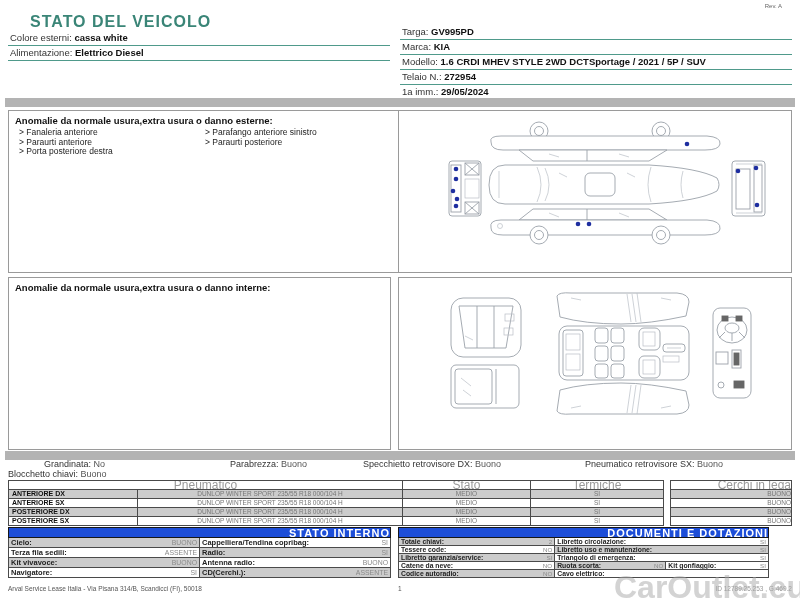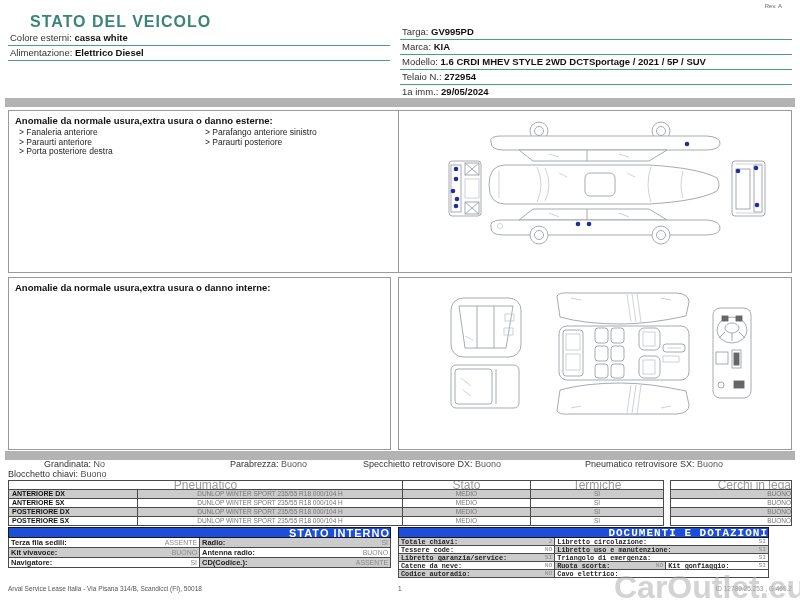--- a/index.html
+++ b/index.html
@@ -51,21 +51,21 @@
   .c-stato{ width:128px; border-left:none; }
   .c-term { width:133px; border-left:none; }
   .c-gap  { width:6px; border:none !important; background:#fff !important; }
   .c-cerchi{ width:122px;text-align:right; }
   .c-pneu { width:395px; }
   .bg-g { background:#cccccc; }
 
   
   .btable { position:absolute; top:527px; }
   .bt-left { left:8px; width:383px; }
-  .bt-right{ left:398px; width:371px;font-family:Liberation Mono, monospace; }
+  .bt-right{ left:398px; width:371px; }
   .bt-header { height:11px; background:#1d4ed8; color:#fff; font-weight:bold; font-size:11px;
                text-align:right; line-height:11px; letter-spacing:1px; border:1px solid #161616; }
   .bt-row { display:flex; }
   .bt-left .bt-row { height:10px; }
   .bt-right .bt-row { height:8px; }
   .bt-cell { border:1px solid #4a4a4a; border-top:none; display:flex; justify-content:space-between;
              align-items:center; padding:0 2px; overflow:hidden; white-space:nowrap; }
   .bt-cell + .bt-cell { border-left:none; }
   .bt-left .bt-cell { font-size:7.5px; }
   .bt-right .bt-cell { font-size:6.8px; }
@@ -361,20 +361,30 @@
       <div class="tt-cell c-stato">MEDIO</div>
       <div class="tt-cell c-term">SI</div>
       <div class="tt-cell c-gap"></div>
       <div class="tt-cell c-cerchi">BUONO</div>
     </div>
   </div>
 
   <div class="btable bt-left">
     <div class="bt-header">STATO INTERNO</div>
     <div class="bt-row">
+      <div class="bt-cell w-192 bg-g">
+        <span class="bt-lab">Cielo:</span>
+        <span class="bt-val">BUONO</span>
+      </div>
+      <div class="bt-cell w-191">
+        <span class="bt-lab">Cappelliera/Tendina copribag:</span>
+        <span class="bt-val">SI</span>
+      </div>
+    </div>
+    <div class="bt-row">
       <div class="bt-cell w-192">
         <span class="bt-lab">Terza fila sedili:</span>
         <span class="bt-val">ASSENTE</span>
       </div>
       <div class="bt-cell w-191 bg-g">
         <span class="bt-lab">Radio:</span>
         <span class="bt-val">SI</span>
       </div>
     </div>
     <div class="bt-row">
@@ -386,21 +396,21 @@
         <span class="bt-lab">Antenna radio:</span>
         <span class="bt-val">BUONO</span>
       </div>
     </div>
     <div class="bt-row">
       <div class="bt-cell w-192">
         <span class="bt-lab">Navigatore:</span>
         <span class="bt-val">SI</span>
       </div>
       <div class="bt-cell w-191 bg-g">
-        <span class="bt-lab">CD(Codice.):</span>
+        <span class="bt-lab">CD(Cerchi.):</span>
         <span class="bt-val">ASSENTE</span>
       </div>
     </div>
   </div>
 
   <div class="btable bt-right">
     <div class="bt-header">DOCUMENTI E DOTAZIONI</div>
     <div class="bt-row">
       <div class="bt-cell w-167 bg-g">
         <span class="bt-lab">Totale chiavi:</span>

